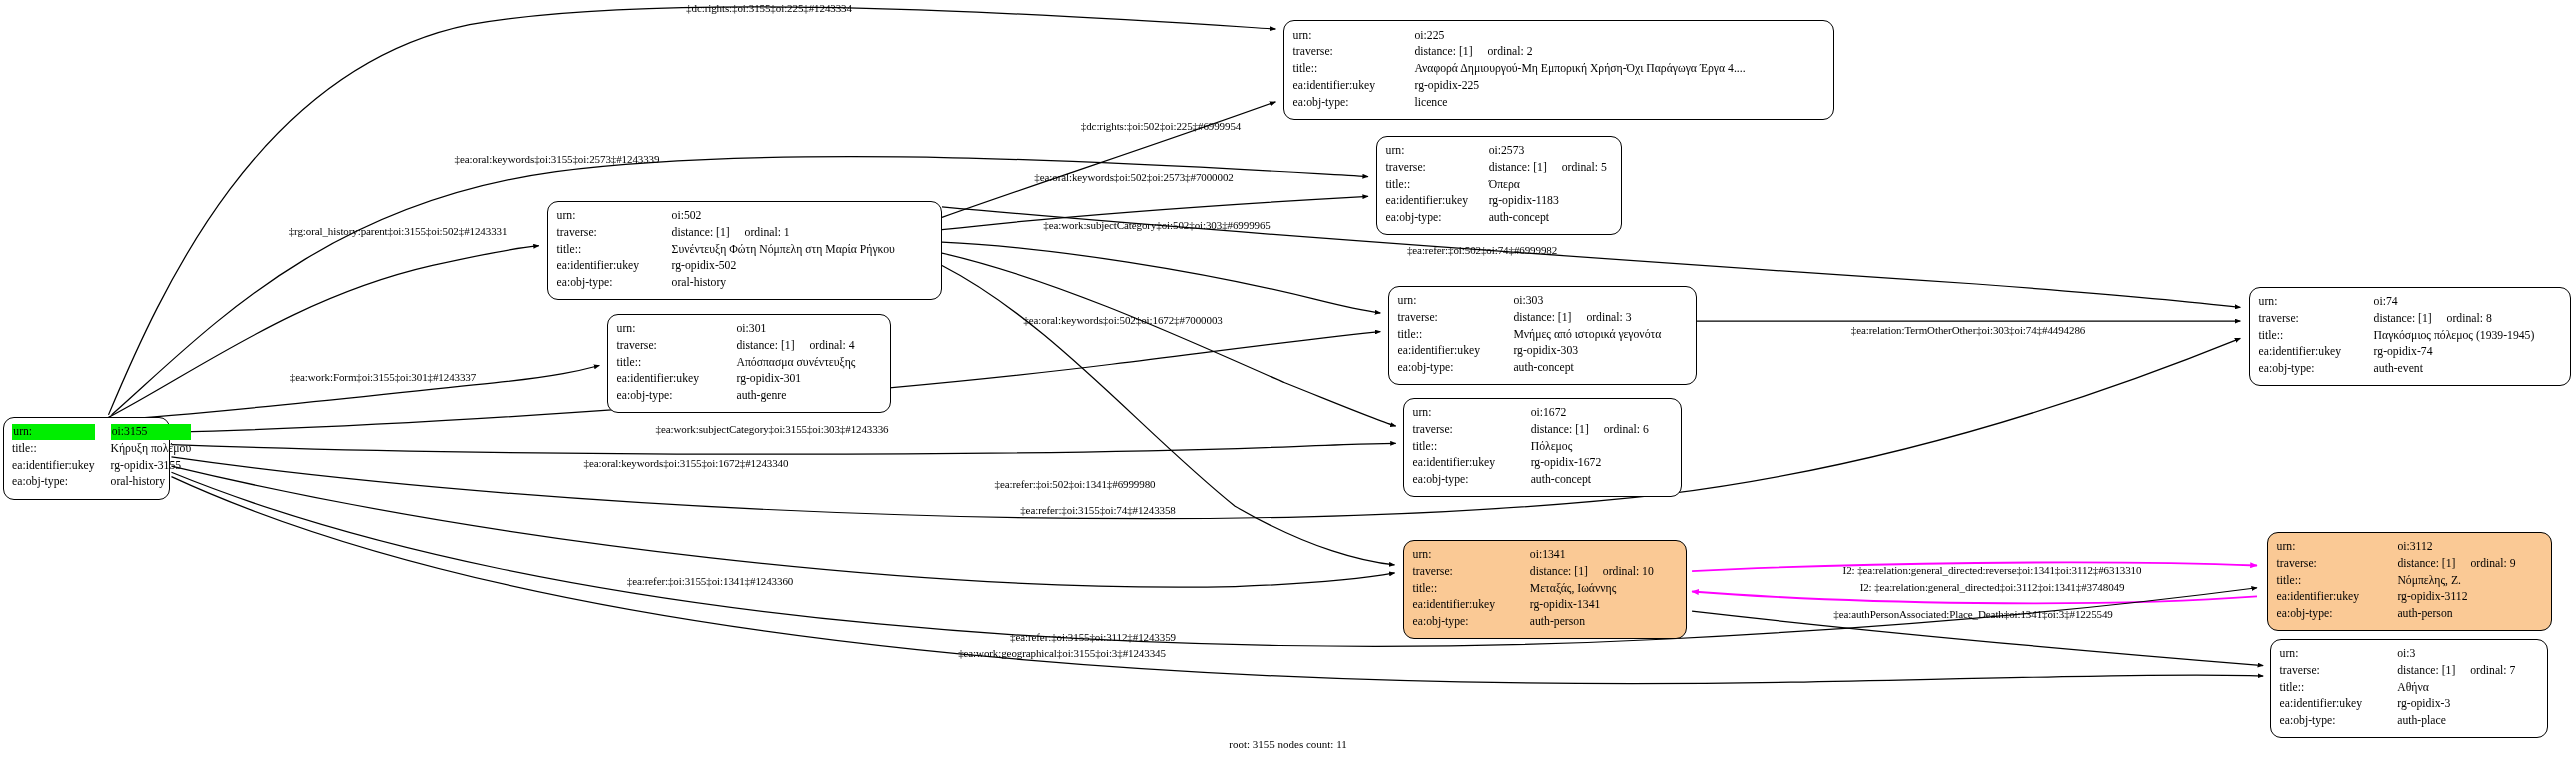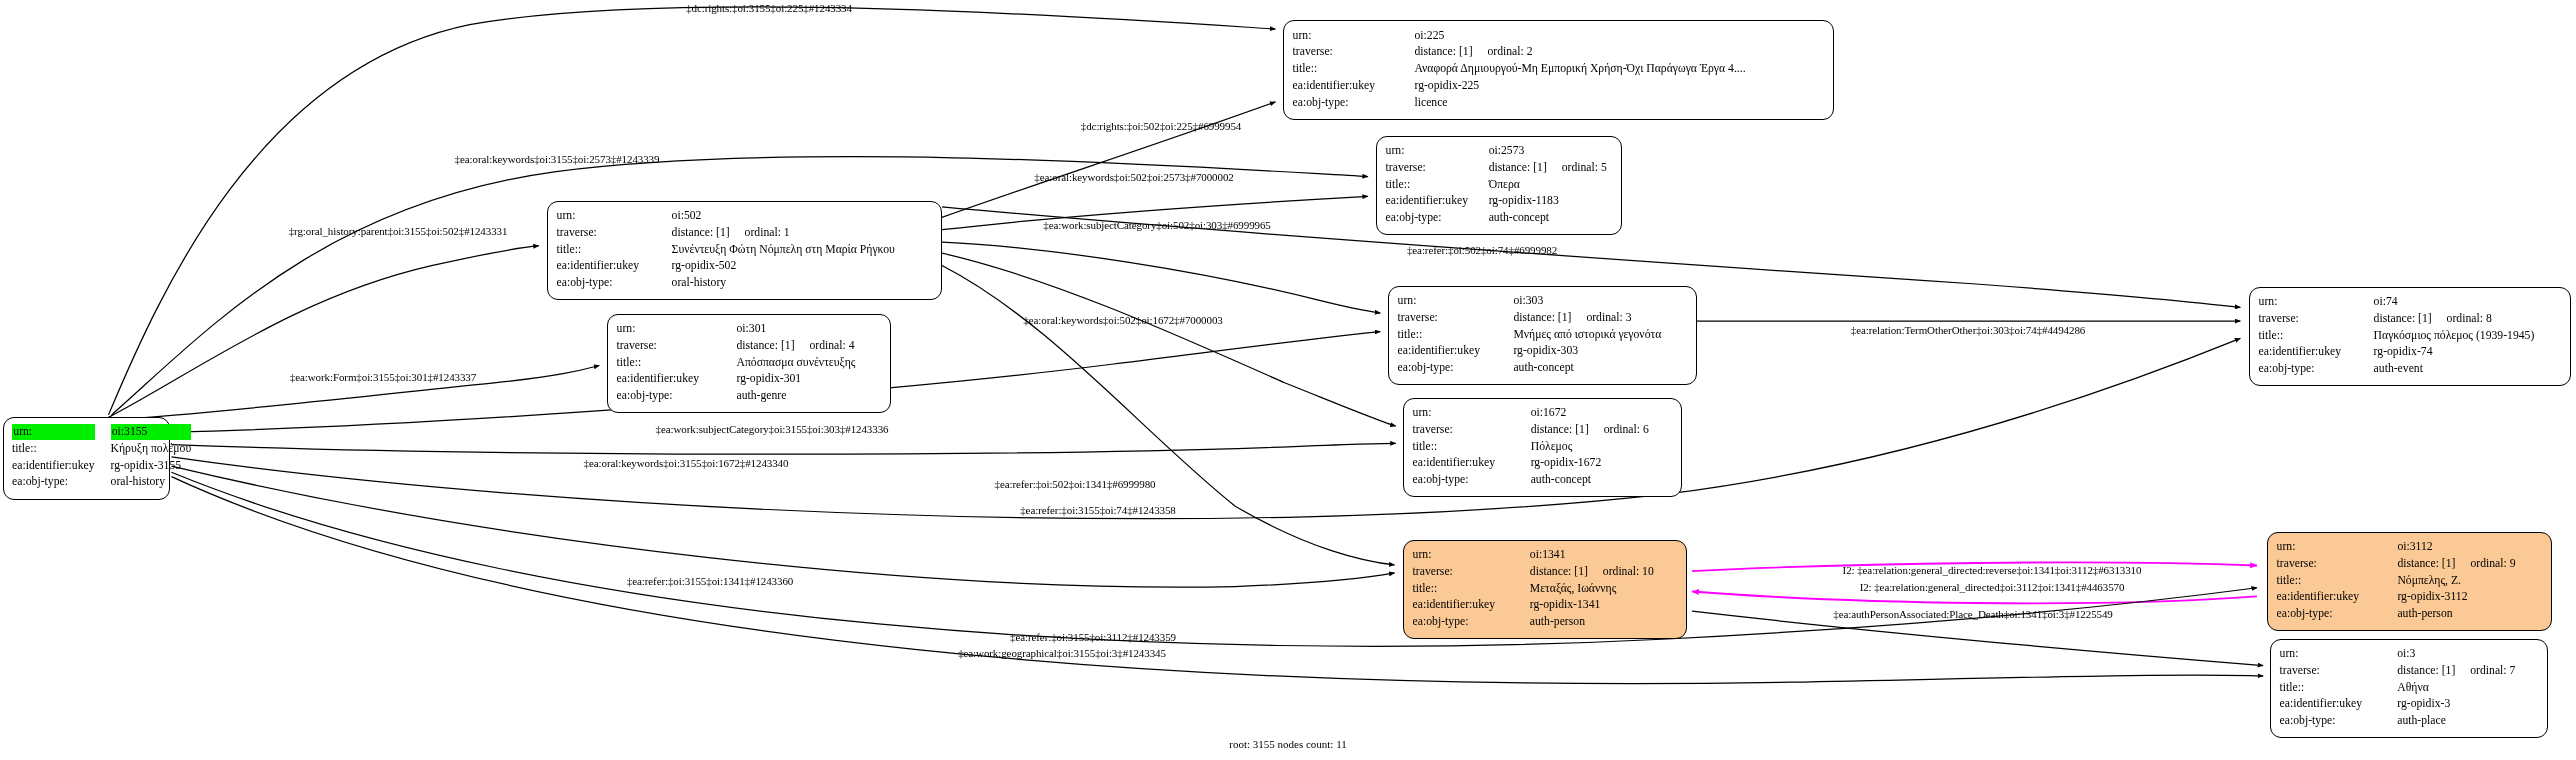--- a/index.html
+++ b/index.html
@@ -357,21 +357,21 @@
       <div class="elabel" style="left: 1157px; top: 225px;">‡ea:work:subjectCategory‡oi:502‡oi:303‡#6999965</div>
       <div class="elabel" style="left: 398px; top: 231px;">‡rg:oral_history:parent‡oi:3155‡oi:502‡#1243331</div>
       <div class="elabel" style="left: 1123px; top: 320px;">‡ea:oral:keywords‡oi:502‡oi:1672‡#7000003</div>
       <div class="elabel" style="left: 1968px; top: 330px;">‡ea:relation:TermOtherOther‡oi:303‡oi:74‡#4494286</div>
       <div class="elabel" style="left: 383px; top: 377px;">‡ea:work:Form‡oi:3155‡oi:301‡#1243337</div>
       <div class="elabel" style="left: 772px; top: 429px;">‡ea:work:subjectCategory‡oi:3155‡oi:303‡#1243336</div>
       <div class="elabel" style="left: 1075px; top: 443px; margin-top: 41px;">‡ea:refer:‡oi:502‡oi:1341‡#6999980</div>
       <div class="elabel" style="left: 686px; top: 463px;">‡ea:oral:keywords‡oi:3155‡oi:1672‡#1243340</div>
       <div class="elabel" style="left: 1050px; top: 510px; margin-left: 48px;">‡ea:refer:‡oi:3155‡oi:74‡#1243358</div>
       <div class="elabel" style="left: 1992px; top: 570px;">I2: ‡ea:relation:general_directed:reverse‡oi:1341‡oi:3112‡#6313310</div>
-      <div class="elabel" style="left: 1992px; top: 587px;">I2: ‡ea:relation:general_directed‡oi:3112‡oi:1341‡#4463570</div>
+      <div class="elabel" style="left: 1992px; top: 587px;">I2: ‡ea:relation:general_directed‡oi:3112‡oi:1341‡#3748049</div>
       <div class="elabel" style="left: 710px; top: 581px;">‡ea:refer:‡oi:3155‡oi:1341‡#1243360</div>
       <div class="elabel" style="left: 1973px; top: 614px;">‡ea:authPersonAssociated:Place_Death‡oi:1341‡oi:3‡#1225549</div>
       <div class="elabel" style="left: 1093px; top: 637px;">‡ea:refer:‡oi:3155‡oi:3112‡#1243359</div>
       <div class="elabel" style="left: 1062px; top: 653px;">‡ea:work:geographical‡oi:3155‡oi:3‡#1243345</div>
     </div>
 
   <div class="footer" style="left:1288px;top:744px;">root: 3155 nodes count: 11</div>
 </div>
 
 

